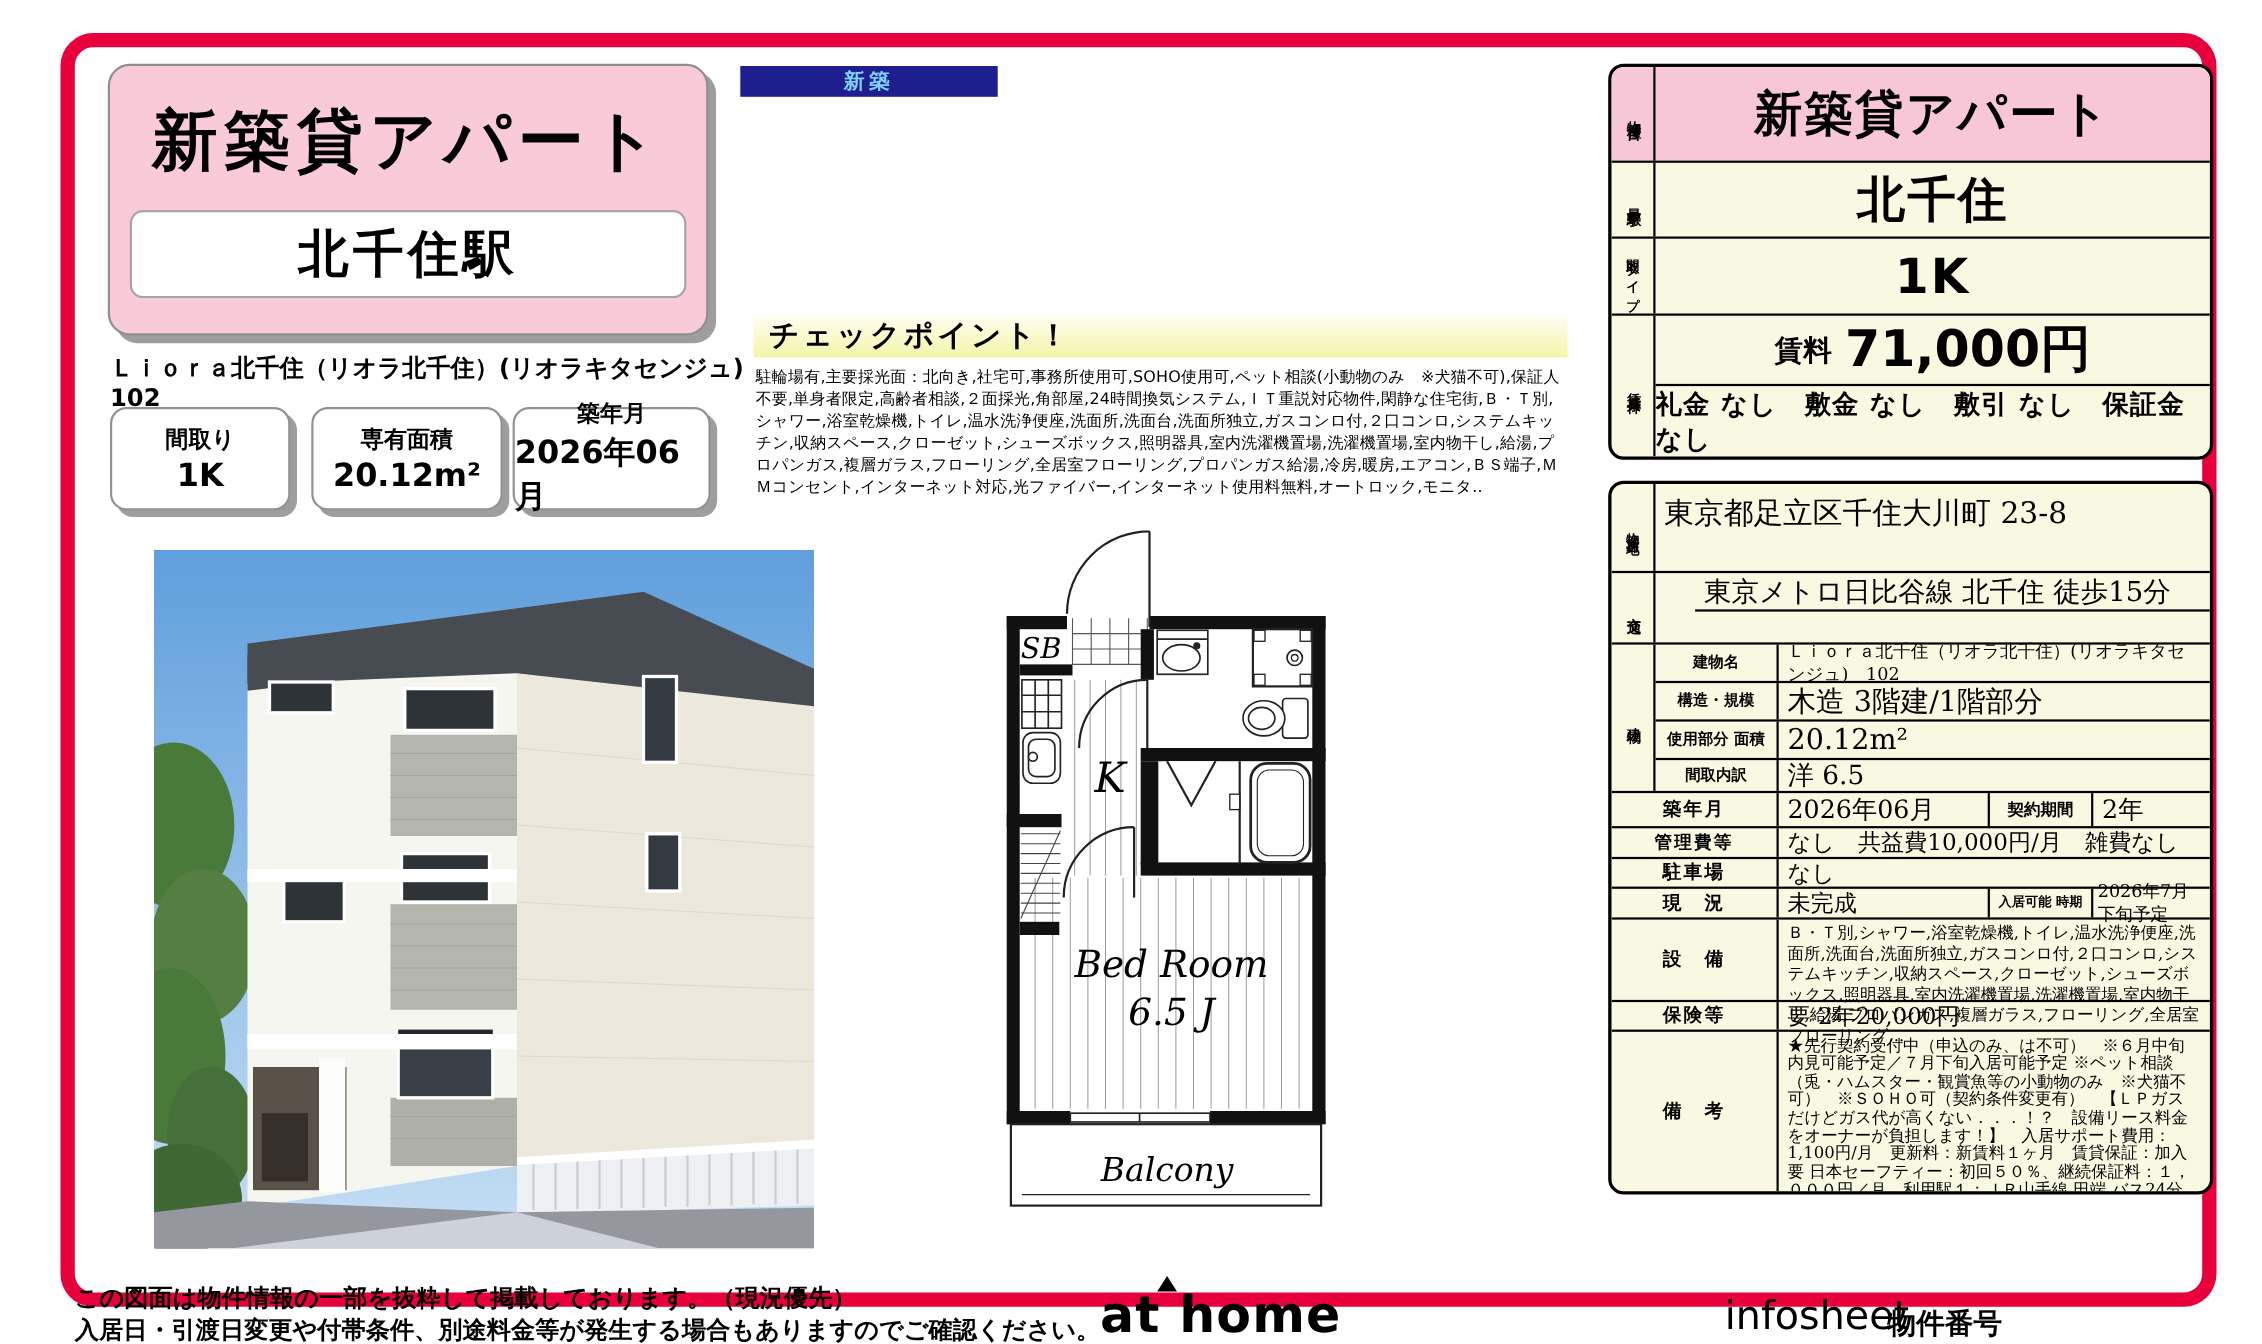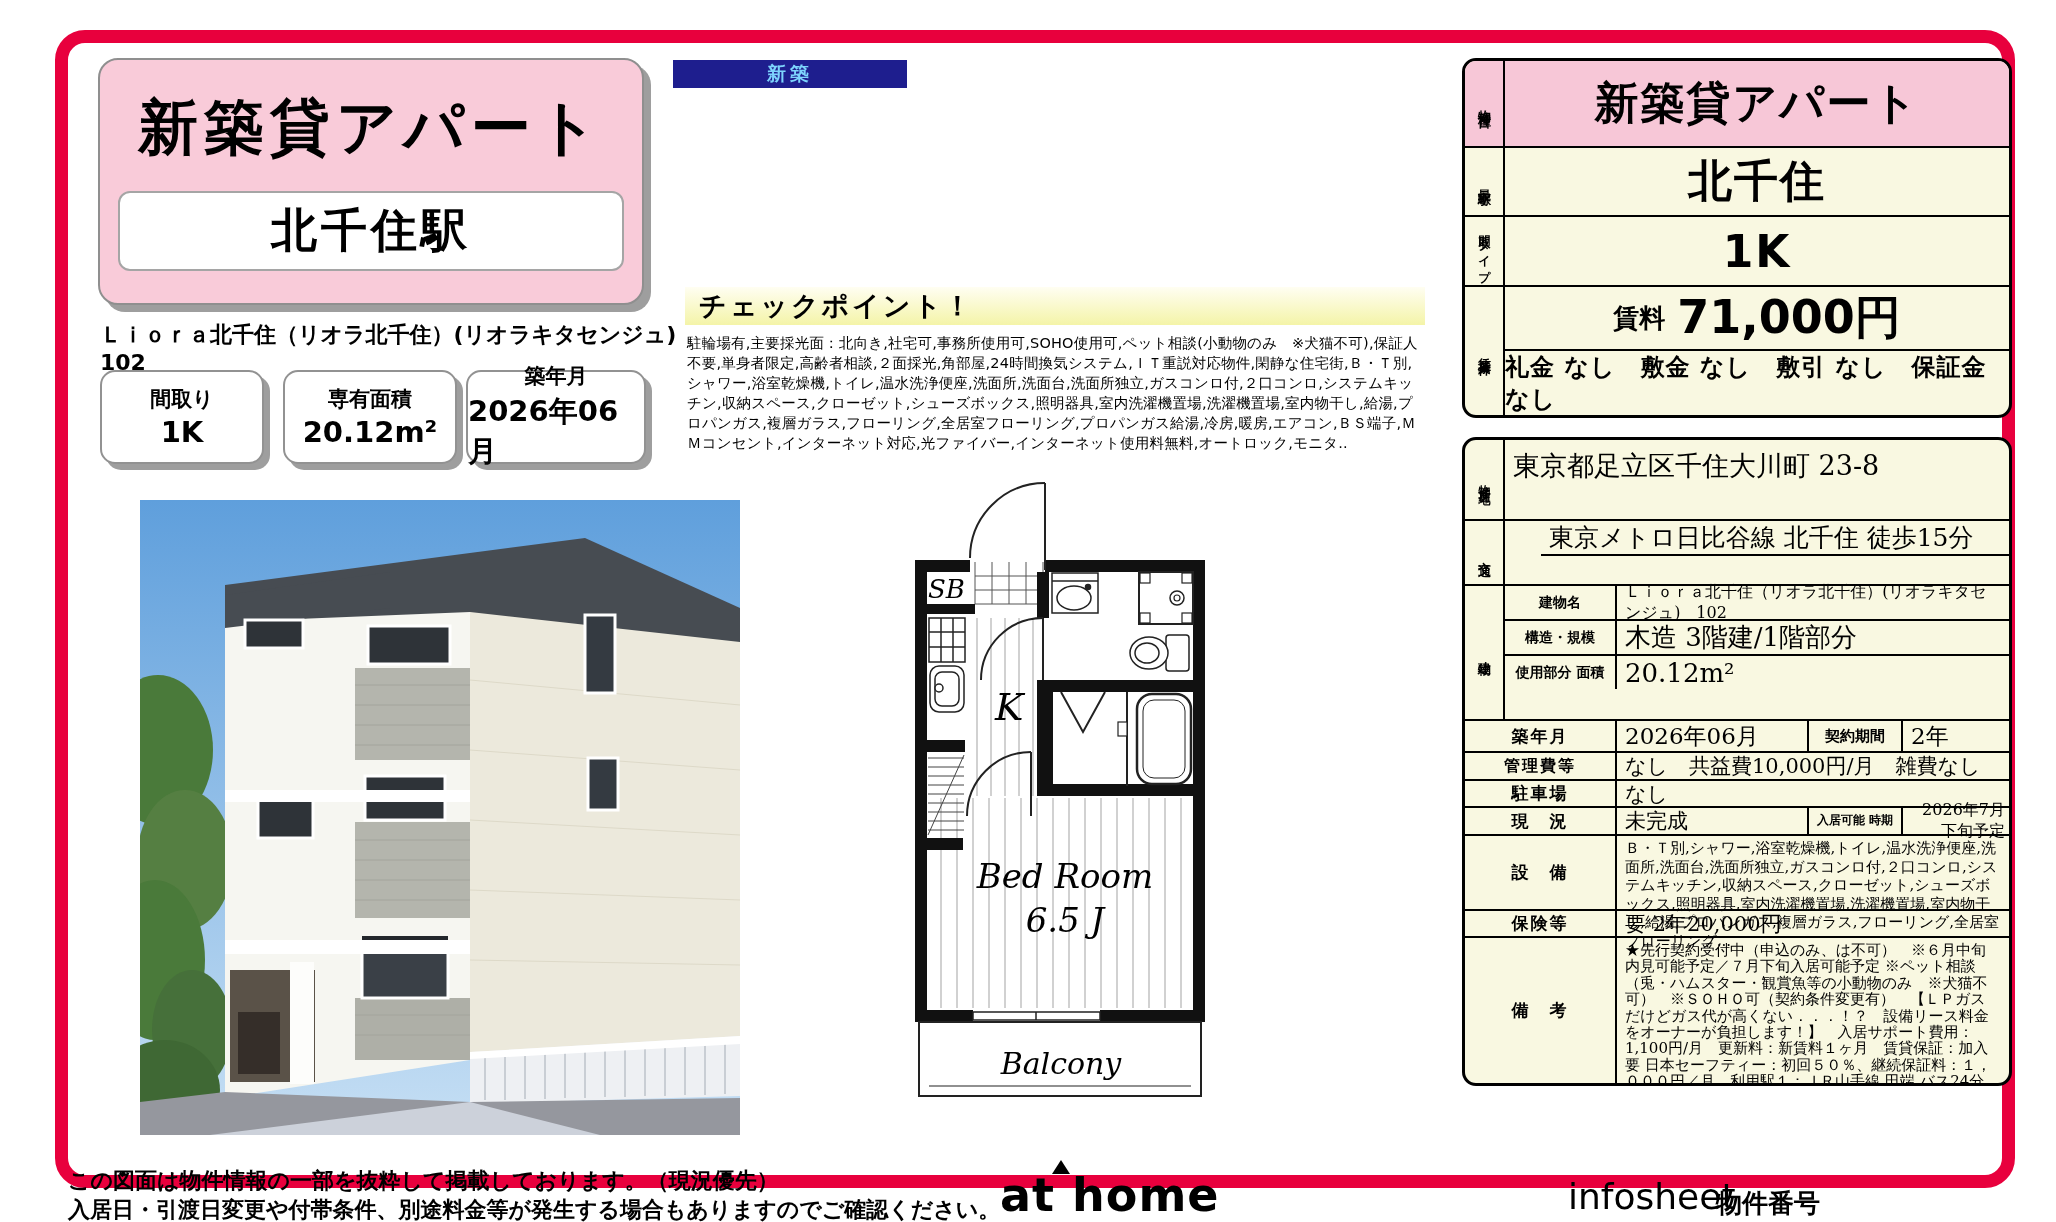--- a/index.html
+++ b/index.html
@@ -383,41 +383,45 @@
           <div class="grow v mincho" style="font-size:16px;">Ｌｉｏｒａ北千住（リオラ北千住）(リオラキタセンジュ)　102</div>
         </div>
         <div class="subrow" style="height:33px;">
           <div class="sublab">構造・規模</div>
           <div class="grow v mincho" style="font-size:26px;">木造 3階建/1階部分</div>
         </div>
         <div class="subrow" style="height:33px;">
           <div class="sublab" style="width:110px;white-space:pre-line;">使用部分 面積</div>
           <div class="grow v mincho" style="font-size:26px;">20.12m²</div>
         </div>
+        <div class="subrow" style="height:28px;">
+          <div class="sublab">間取内訳</div>
+          <div class="grow v mincho" style="font-size:24px;">洋 6.5</div>
+        </div>
       </div>
     </div>
     <div class="trow" style="height:30px;">
       <div class="mlab">築年月</div>
       <div class="grow v mincho" style="font-size:23px;flex:0 0 192px;border-right:2px solid #000;">2026年06月</div>
       <div class="smallcol">契約期間</div>
       <div class="grow v mincho" style="font-size:23px;">2年</div>
     </div>
     <div class="trow" style="height:26px;justify-content:center;">
       <div class="mlab" style="font-size:16px;">管理費等</div>
       <div class="grow v mincho" style="font-size:21px;">なし　共益費10,000円/月　雑費なし</div>
     </div>
     <div class="trow" style="height:25px;">
       <div class="mlab">駐車場</div>
       <div class="grow v mincho" style="font-size:21px;">なし</div>
     </div>
     <div class="trow" style="height:26px;">
       <div class="mlab">現　況</div>
       <div class="grow v mincho" style="font-size:21px;flex:0 0 192px;border-right:2px solid #000;">未完成</div>
       <div class="smallcol" style="font-size:12px;white-space:pre-line;">入居可能 時期</div>
-      <div class="grow v mincho" style="font-size:16px;padding:0 4px;text-align:right;">2026年7月下旬予定</div>
+      <div class="grow v mincho" style="font-size:16px;padding:0 4px;">2026年7月下旬予定</div>
     </div>
     <div class="trow" style="height:73px;">
       <div class="mlab">設　備</div>
       <div class="grow longtxt mincho">Ｂ・Ｔ別,シャワー,浴室乾燥機,トイレ,温水洗浄便座,洗面所,洗面台,洗面所独立,ガスコンロ付,２口コンロ,システムキッチン,収納スペース,クローゼット,シューズボックス,照明器具,室内洗濯機置場,洗濯機置場,室内物干し,給湯,プロパンガス,複層ガラス,フローリング,全居室フローリング...</div>
     </div>
     <div class="trow" style="height:25px;">
       <div class="mlab">保険等</div>
       <div class="grow v mincho" style="font-size:21px;">要 2年20,000円</div>
     </div>
     <div class="trow" style="height:145px;">

